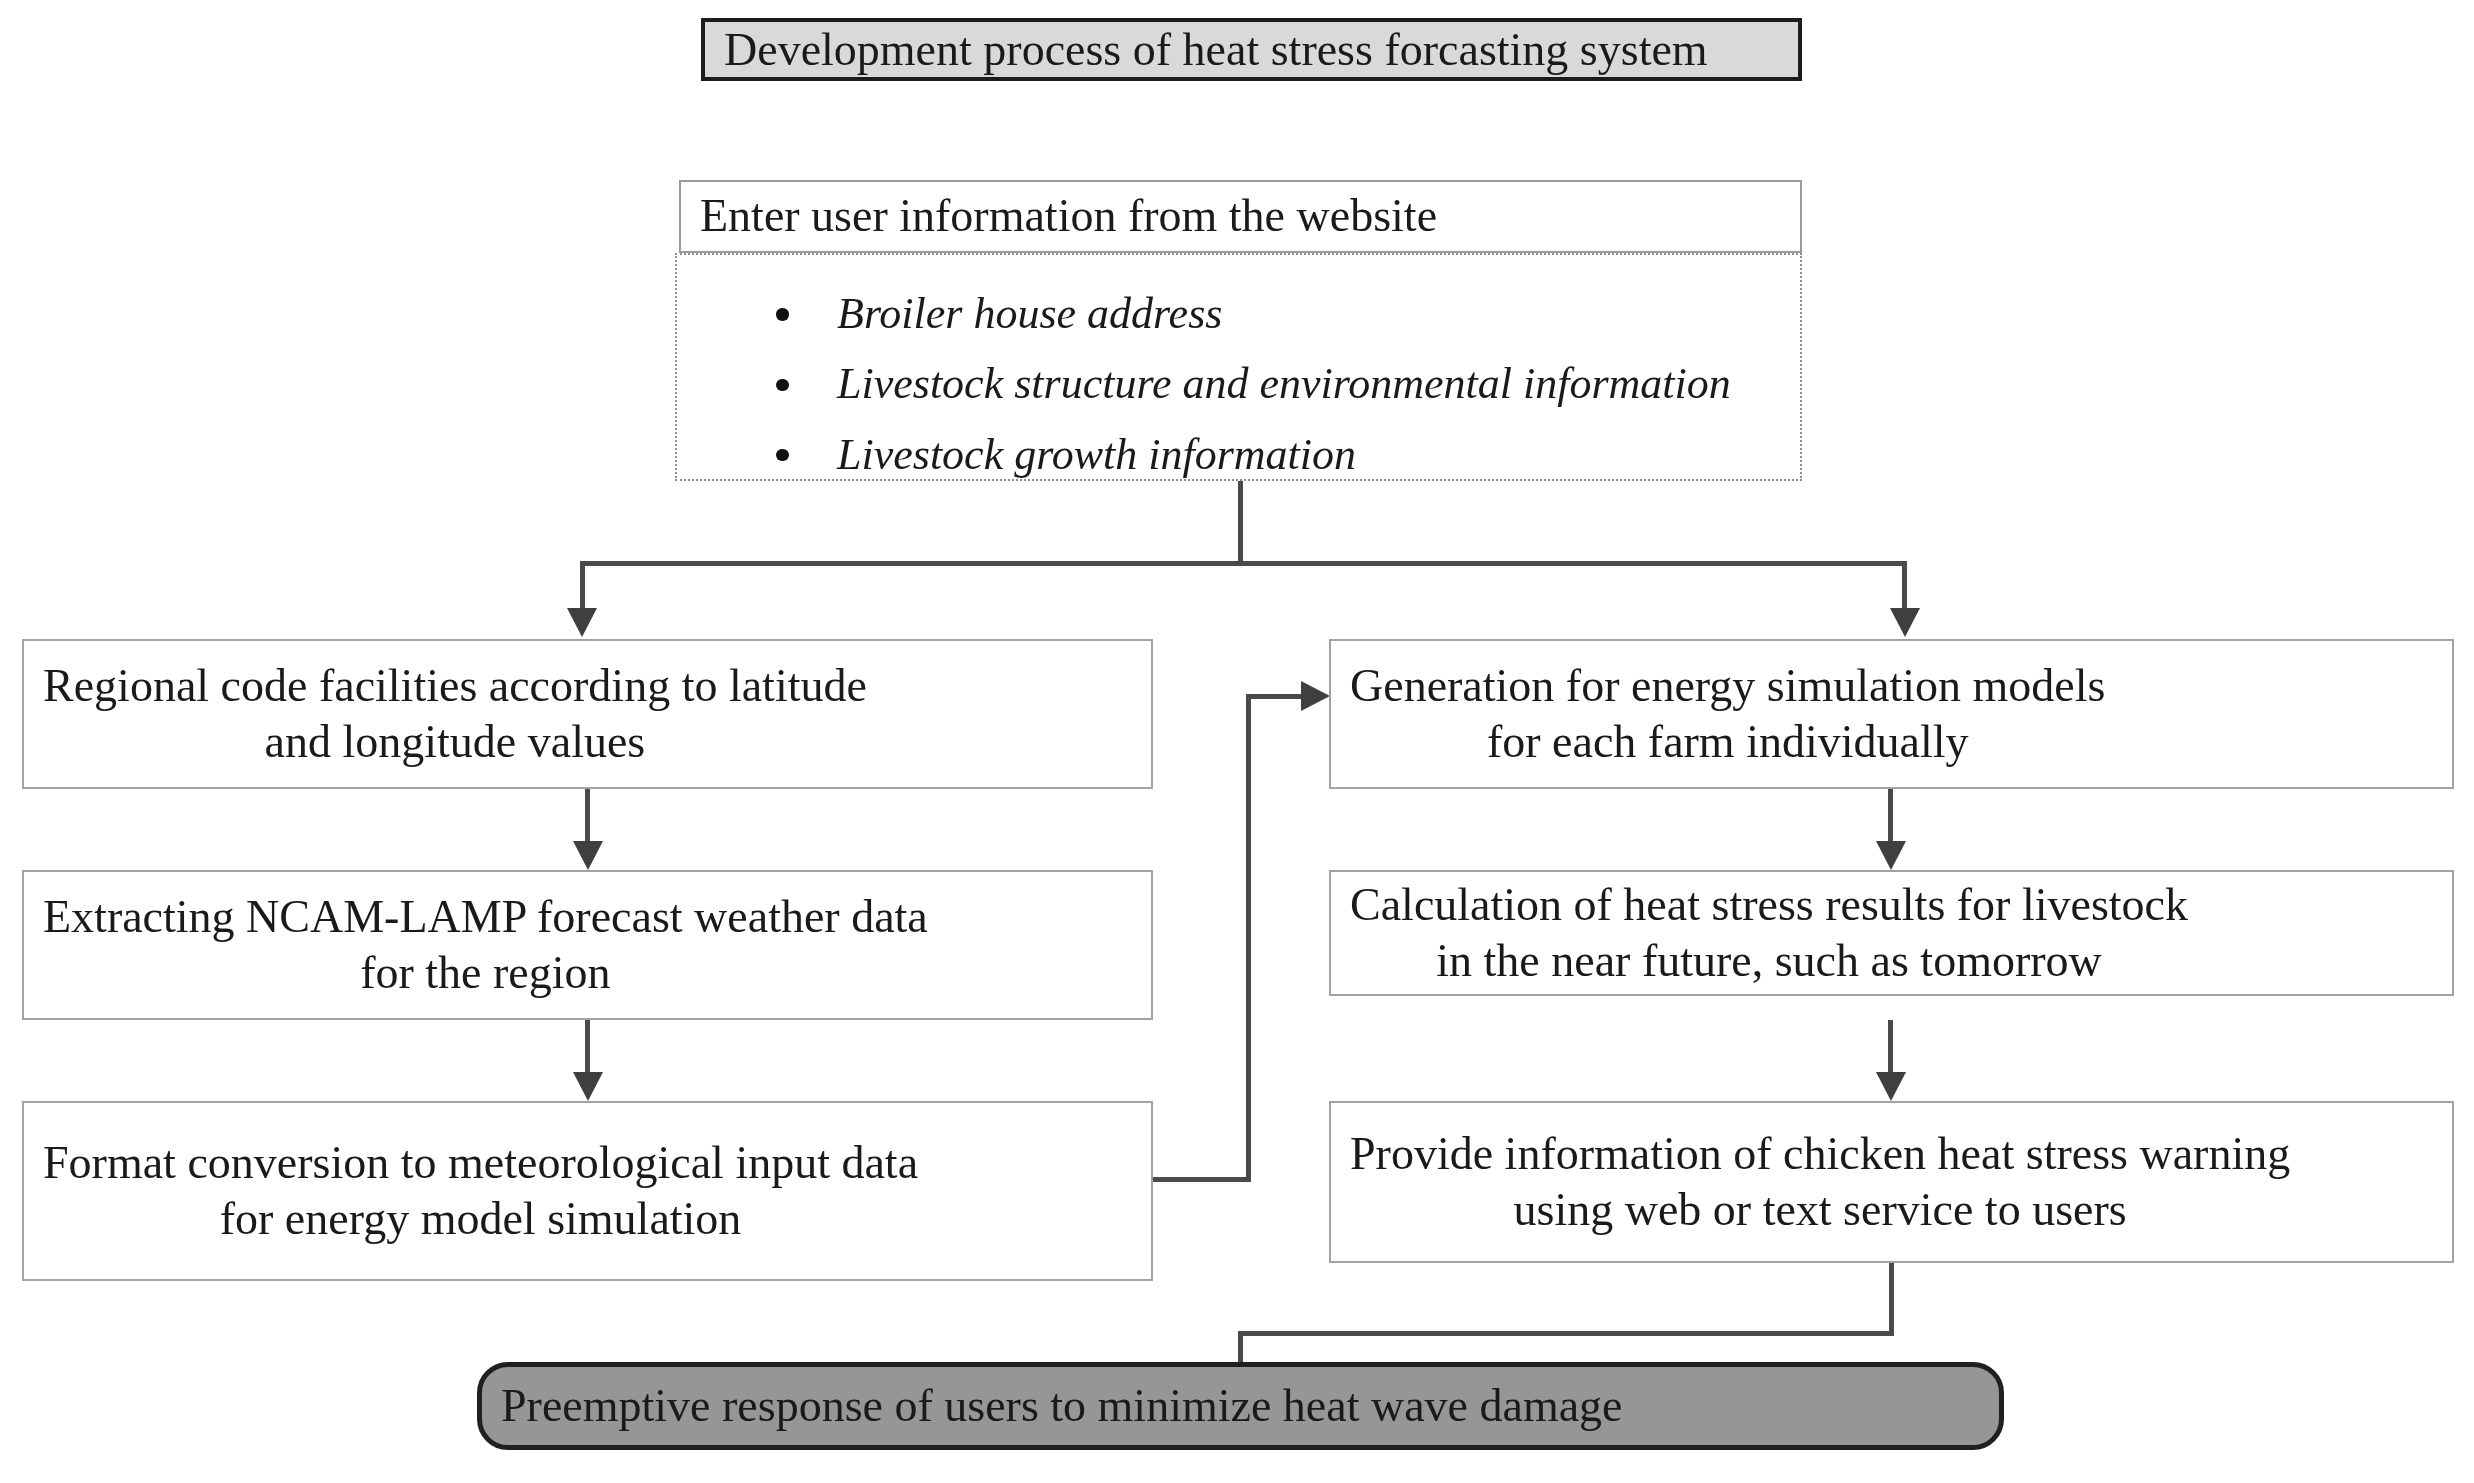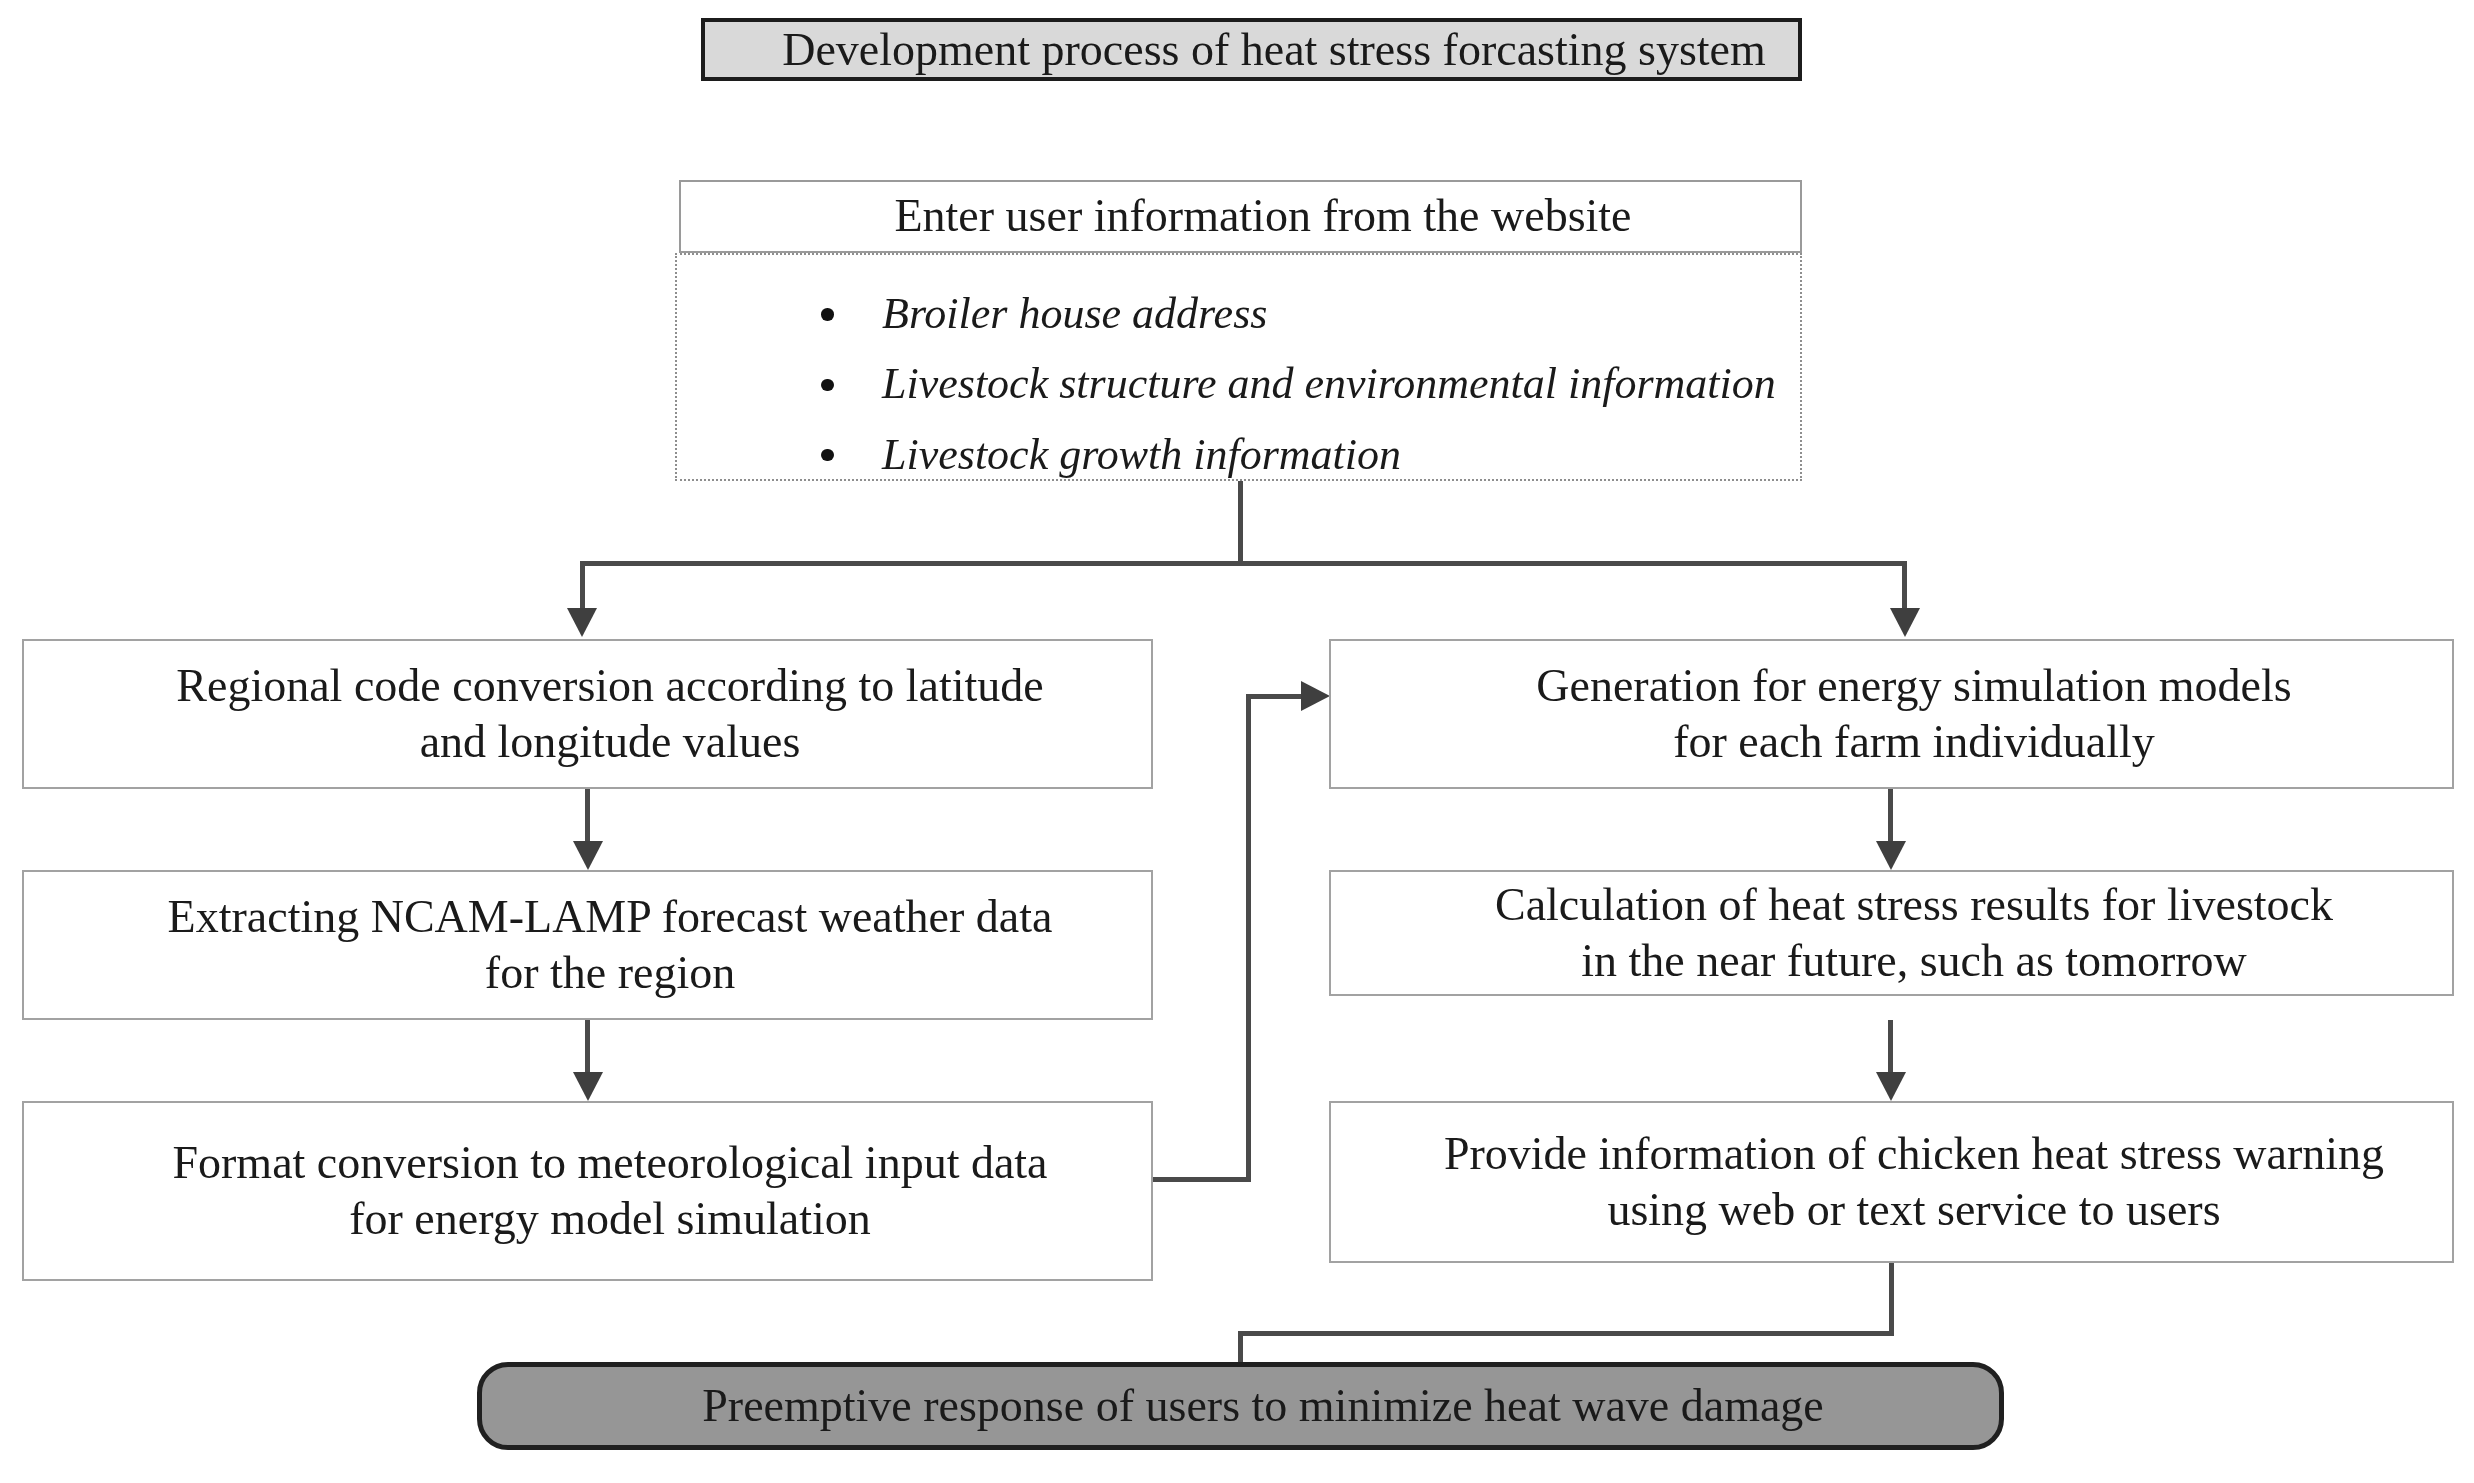--- a/index.html
+++ b/index.html
@@ -16,25 +16,24 @@
     width: 2475px;
     height: 1484px;
     background: #ffffff;
     overflow: hidden;
   }
   .box {
     position: absolute;
     box-sizing: border-box;
     display: flex;
     align-items: center;
-    justify-content: center;
+    justify-content: flex-start;
     text-align: center;
     line-height: 1.22;
     background: #ffffff;
-    padding-left: 45px;
   }
   .box-title {
     border: 4.4px solid #1c1c1c;
     background: #d9d9d9;
     font-size: 46px;
   }
   .box-header {
     border: 2.9px solid #9a9a9a;
     font-size: 46px;
   }
@@ -137,21 +136,21 @@
   <div class="conn conn-h" style="left:580px; top:561px; width:1327px; height:5.1px;"></div>
 
   <div class="conn conn-v" style="left:580px; top:561px; width:5.1px; height:48px;"></div>
   <div class="arrow-down" style="left:567px; top:608px;"></div>
 
   <div class="conn conn-v" style="left:1902px; top:561px; width:5.1px; height:48px;"></div>
   <div class="arrow-down" style="left:1890px; top:608px;"></div>
 
   <div class="box box-step" style="left:22px; top:639px; width:1131px; height:150px;">
     <span class="box-inner">
-      <span>Regional code conversion according to latitude</span><br>
+      <span>Regional code facilities according to latitude</span><br>
       <span>and longitude values</span>
     </span>
   </div>
 
   <div class="conn conn-v" style="left:585px; top:789px; width:5.1px; height:53px;"></div>
   <div class="arrow-down" style="left:573px; top:841px;"></div>
 
   <div class="box box-step" style="left:22px; top:870px; width:1131px; height:150px;">
     <span class="box-inner">
       <span>Extracting NCAM-LAMP forecast weather data</span><br>

